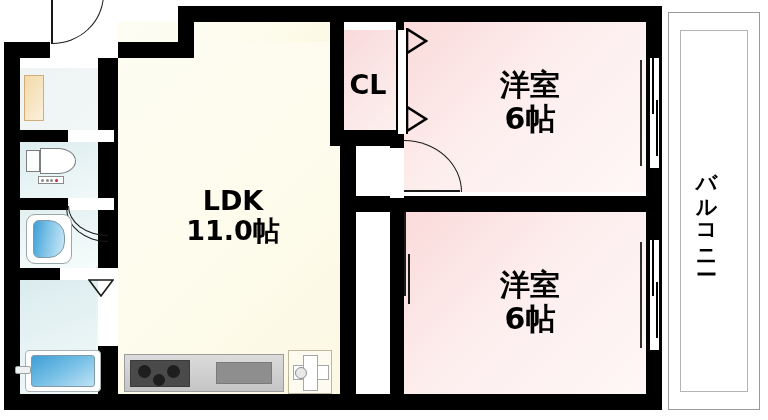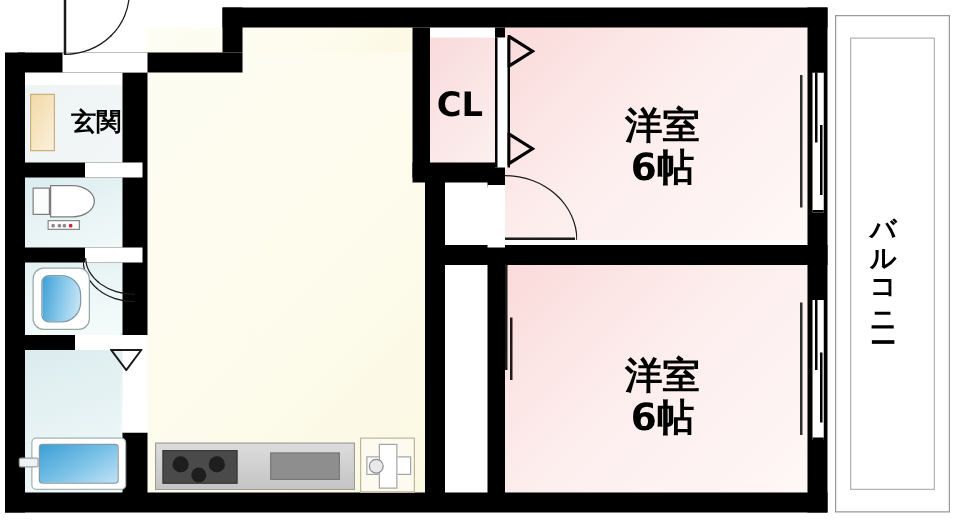--- a/index.html
+++ b/index.html
@@ -52,21 +52,21 @@
   
   .label {
     color: #000000;
     font-weight: bold;
     text-align: center;
     line-height: 1.12;
     white-space: pre-line;
     letter-spacing: 0px;
   }
   .label-ldk { font-size: 27px; }
-  .label-room { font-size: 30px; margin-top: 16px; }
+  .label-room { font-size: 30px; }
   .label-cl { font-size: 27px; }
   .label-genkan { font-size: 20px; }
   .label-balcony {
     font-size: 21px;
     writing-mode: vertical-rl;
     text-orientation: upright;
     letter-spacing: 2px;
   }
 
   
@@ -335,22 +335,23 @@
     <span class="burner" style="left:22px; top:13px; width:12px; height:12px;"></span>
   </div>
   <div class="fx counter-pad" style="left:216px; top:362px; width:56px; height:22px;"></div>
 
   <div class="fx sinkbox" style="left:288px; top:350px; width:44px; height:44px;">
     <span class="cross cross-h" style="left:4px; top:14px; width:34px; height:13px;"></span>
     <span class="cross cross-v" style="left:14px; top:4px; width:13px; height:34px;"></span>
     <span class="sink-knob" style="left:6px; top:16px; width:10px; height:10px;"></span>
   </div>
 
-  <div class="abs label label-genkan" style="left:44px; top:86px; width:66px;">玄関</div>
-
+
+  <div class="abs label label-ldk" style="left:178px; top:186px; width:110px;">LDK
+11.0帖</div>
 
   <div class="abs label label-cl" style="left:344px; top:70px; width:48px;">CL</div>
 
   <div class="abs label label-room" style="left:460px; top:68px; width:140px;">洋室
 6帖</div>
 
   <div class="abs label label-room" style="left:460px; top:268px; width:140px;">洋室
 6帖</div>
 
   <div class="abs label label-balcony" style="left:694px; top:142px; height:140px;">バルコニー</div>

